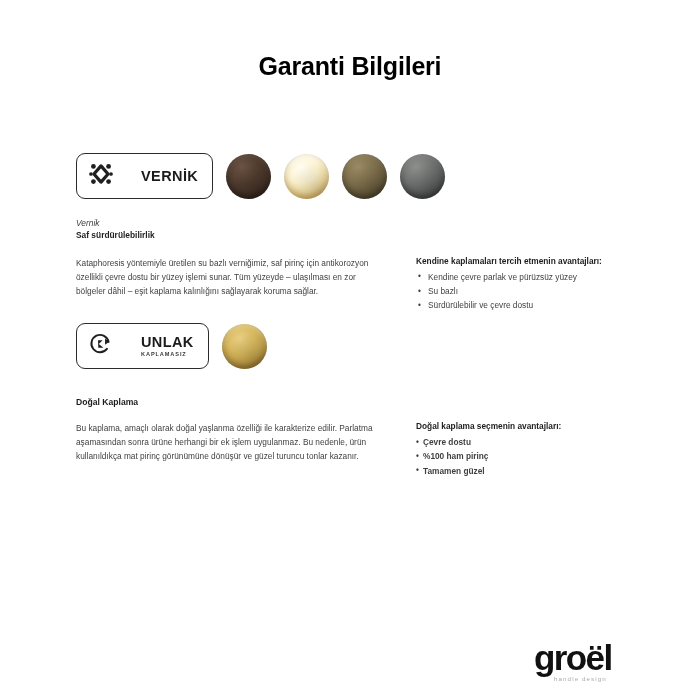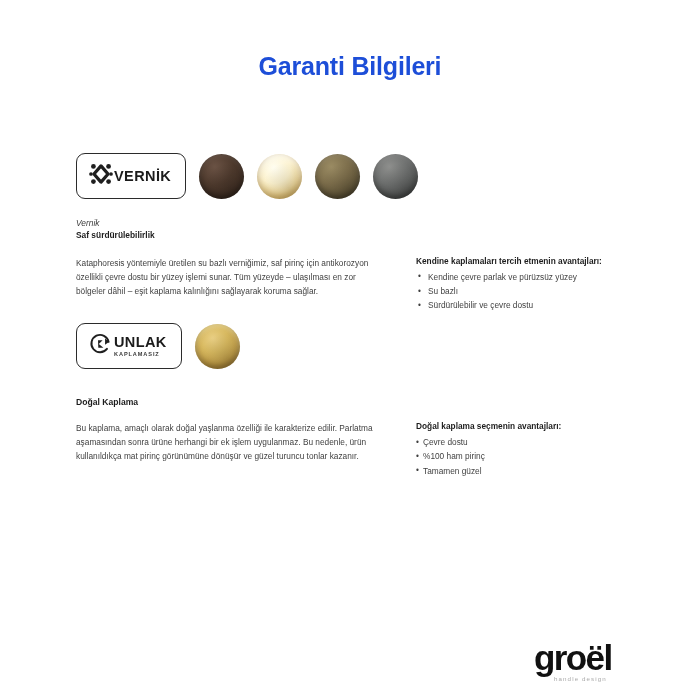--- a/index.html
+++ b/index.html
@@ -26,21 +26,21 @@
   
   .page-title {
     position: absolute;
     left: 0;
     top: 52px;
     width: 700px;
     text-align: center;
     font-size: 25px;
     font-weight: bold;
     letter-spacing: -0.2px;
-    color: #1d4ed8;
+    color: #000000;
   }
 
   
   .section {
     position: absolute;
     left: 76px;
     width: 548px;
   }
   #section-vernik { top: 150px; }
   #section-unlak  { top: 320px; }
@@ -49,21 +49,21 @@
     display: flex;
     align-items: center;
     gap: 13px;
     height: 52px;
   }
 
   .badge {
     box-sizing: border-box;
     display: flex;
     align-items: center;
-    gap: 0;
+    gap: 27px;
     border: 1.3px solid #2b2b2b;
     border-radius: 9px;
     height: 46px;
     padding: 0 14px 0 11px;
     background: #fff;
   }
   .badge-text {
     display: flex;
     flex-direction: column;
     justify-content: center;
@@ -180,21 +180,21 @@
     position: relative;
   }
   .adv-list.indented li { padding-left: 12px; }
   .adv-list.indented li::before {
     content: "\2022";
     position: absolute;
     left: 2px;
     top: -0.5px;
     color: #3f3f3f;
   }
-  .adv-list.flush li { padding-left: 7px; }
+  .adv-list.flush li { padding-left: 7px; font-weight: bold; }
   .adv-list.flush li::before {
     content: "\2022";
     position: absolute;
     left: 0;
     top: -0.5px;
     color: #3f3f3f;
   }
 
   
   .footer-logo {

